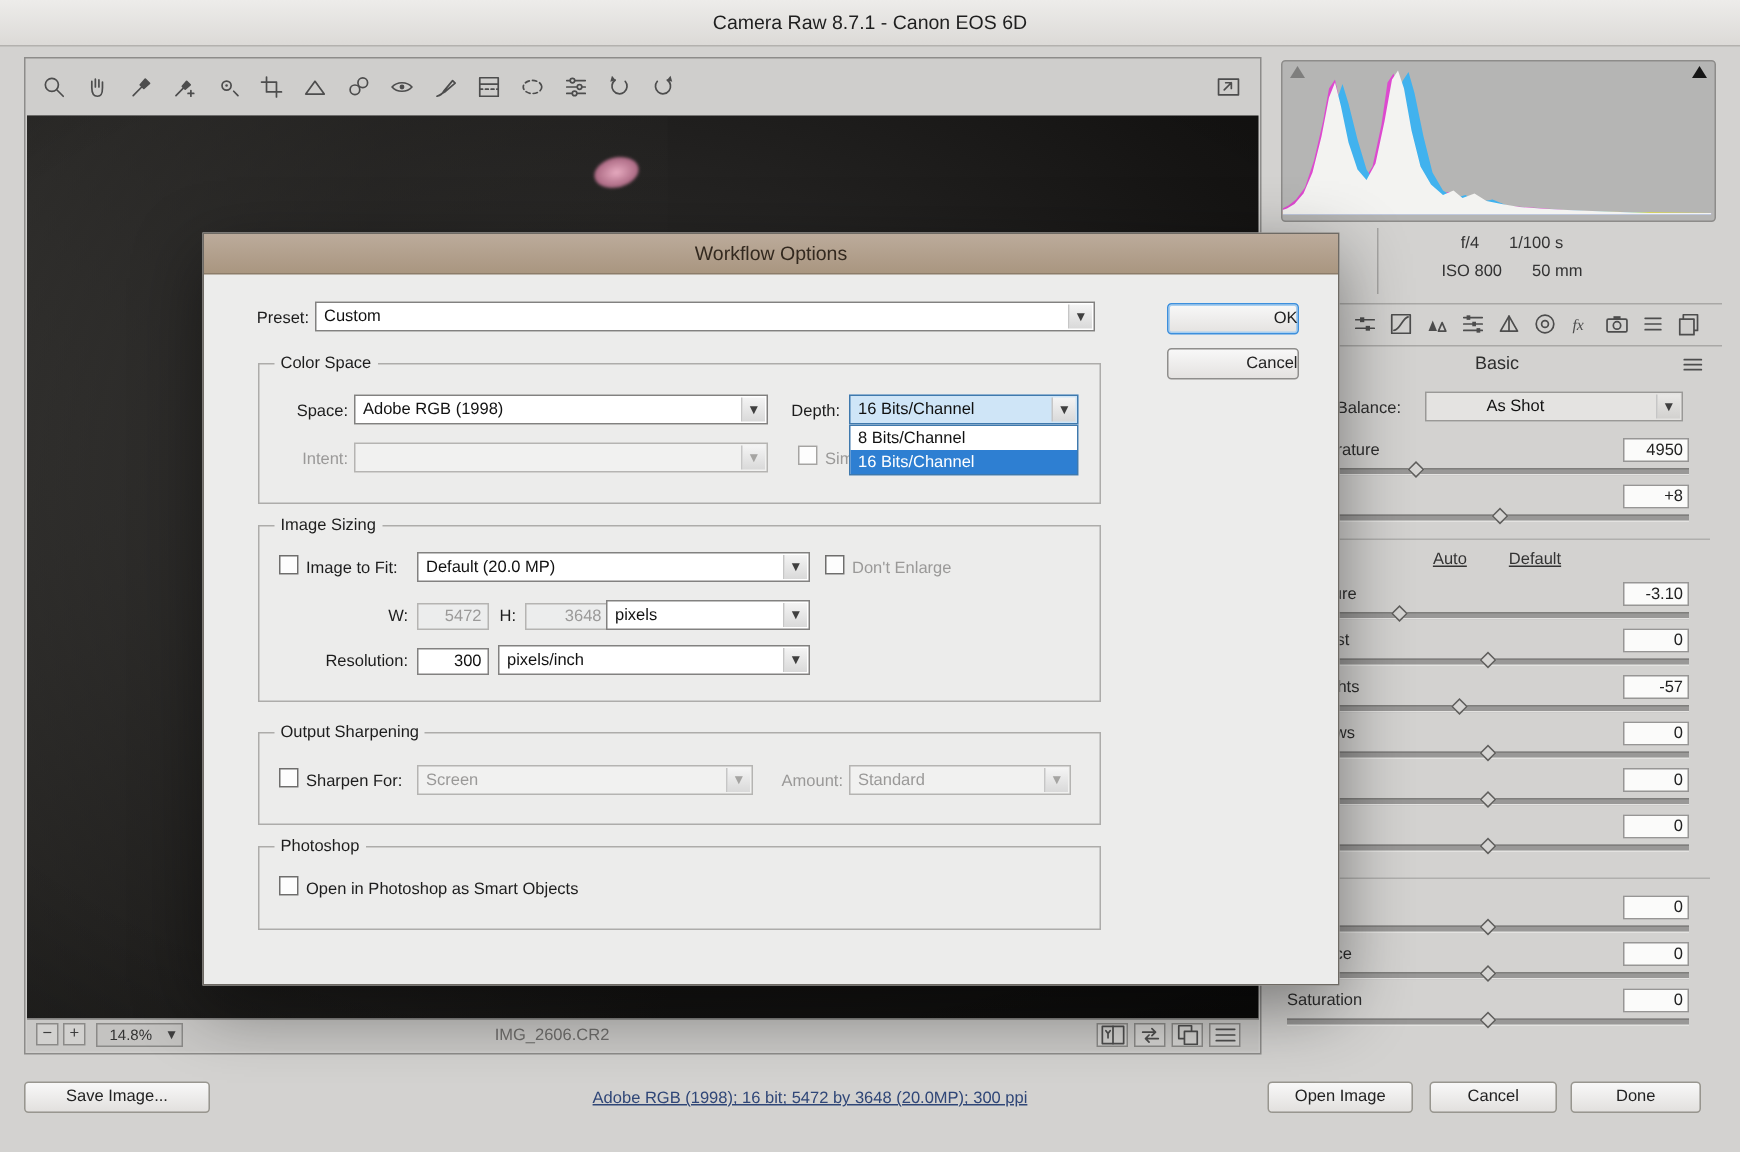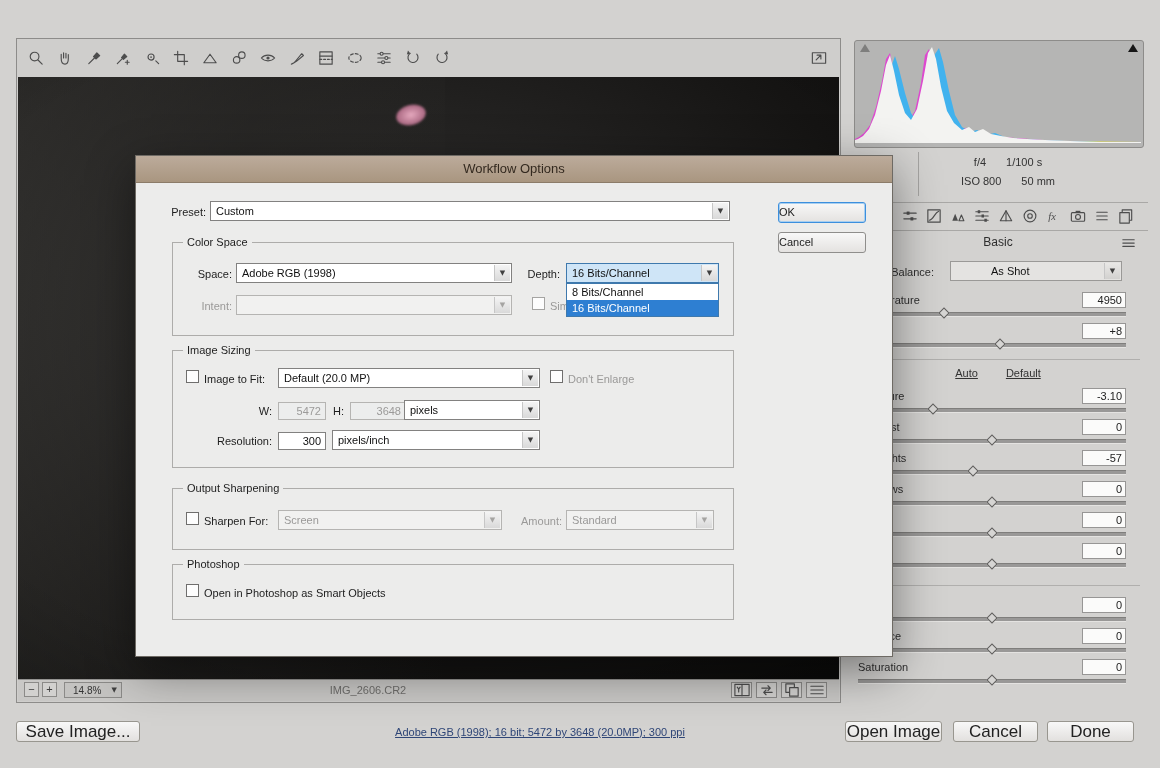--- a/index.html
+++ b/index.html
@@ -67,21 +67,21 @@
   .strack{position:relative;height:3px;background:#999897;border-top:1px solid #7f7e7c;
     border-bottom:1px solid #e4e3e1;margin-top:3px;}
   .sthumb{position:absolute;top:-4px;width:8px;height:8px;background:#d6d5d3;border:1px solid #5f5e5c;
     transform:translateX(-50%) rotate(45deg);box-sizing:border-box;}
   .divider{position:absolute;left:8px;width:284px;height:1px;background:#b0afad;}
   .autodef{position:absolute;left:0;top:329px;width:300px;text-align:center;font-size:11px;color:#333;}
   .autodef span{text-decoration:underline;margin:0 14px;cursor:default;}
 
   
   .bb-btn{position:absolute;height:21px;background:linear-gradient(#f8f8f8,#e2e0de);
-    border:1px solid #98968f;border-radius:3px;text-align:center;line-height:19px;font-size:17px;
+    border:1px solid #98968f;border-radius:3px;text-align:center;line-height:19px;font-size:11px;
     color:#222;box-sizing:border-box;}
   .wf-link{position:absolute;left:0;top:726px;width:1080px;text-align:center;font-size:11px;
     color:#2f4677;text-decoration:underline;}
 
   
   .combo{position:absolute;height:20px;background:#fff;border:1px solid #828180;box-sizing:border-box;
     display:flex;align-items:center;padding-left:5px;font-size:11px;color:#111;}
   .combo .chev{position:absolute;right:1px;top:1px;bottom:1px;width:15px;display:flex;align-items:center;
     justify-content:center;background:linear-gradient(#f4f4f4,#d9d9d9);border-left:1px solid #c6c6c6;}
   .chev{font-family:"DejaVu Sans",sans-serif;font-size:7px;color:#3f3f3f;}
@@ -101,33 +101,36 @@
     border:1px solid #6e6a64;box-shadow:0 14px 45px rgba(0,0,0,.45);z-index:40;font-size:11px;
     color:#1d1d1d;box-sizing:border-box;}
   .dlg-header{position:absolute;left:0;top:0;width:100%;height:26px;
     background:linear-gradient(#bcab9b,#a99680);border-bottom:1px solid #8c7c69;
     text-align:center;line-height:26px;font-size:13px;color:#33291f;}
   .dlg-label{position:absolute;font-size:11px;color:#1d1d1d;line-height:14px;}
   .dis{color:#9a9998 !important;}
   .grp{position:absolute;border:1px solid #adacaa;box-sizing:border-box;}
   .grp-legend{position:absolute;top:-7px;left:10px;background:#ececeb;padding:0 4px;font-size:11px;color:#1d1d1d;}
   .dlg-btn{position:absolute;width:88px;height:21px;background:linear-gradient(#f8f8f8,#e4e2e0);
-    border:1px solid #8f8e8c;border-radius:3px;text-align:left;line-height:19px;font-size:11px;color:#222;
+    border:1px solid #8f8e8c;border-radius:3px;text-align:right;line-height:19px;font-size:11px;color:#222;
     box-sizing:border-box;}
   .dlg-btn.focus{border-color:#3c8fdd;box-shadow:inset 0 0 0 1px #a8cff0;}
   .depth-list{position:absolute;left:430px;top:127px;width:153px;background:#fff;
     border:1px solid #3f79ad;z-index:10;box-sizing:border-box;}
   .dd-item{height:16px;line-height:16px;padding-left:5px;font-size:11px;color:#111;}
   .dd-item.sel{background:#2e7fd2;color:#fff;}
 </style>
 </head>
 <body>
 
 <div id="screen">
 
+  <div class="titlebar">
+    <span>Camera Raw 8.7.1  -  Canon EOS 6D</span>
+  </div>
 
   <div class="left-frame">
     <div class="toolbar" id="toolbar">
         <div class="tool">
           <svg viewBox="0 0 19 19" width="18" height="18">
             <g fill="none" stroke="#4d4d4d" stroke-width="1.2" stroke-linecap="round" stroke-linejoin="round">
               <circle cx="8" cy="8" r="4.6"></circle>
               <line x1="11.6" y1="11.6" x2="16" y2="16"></line>
             </g>
           </svg>

